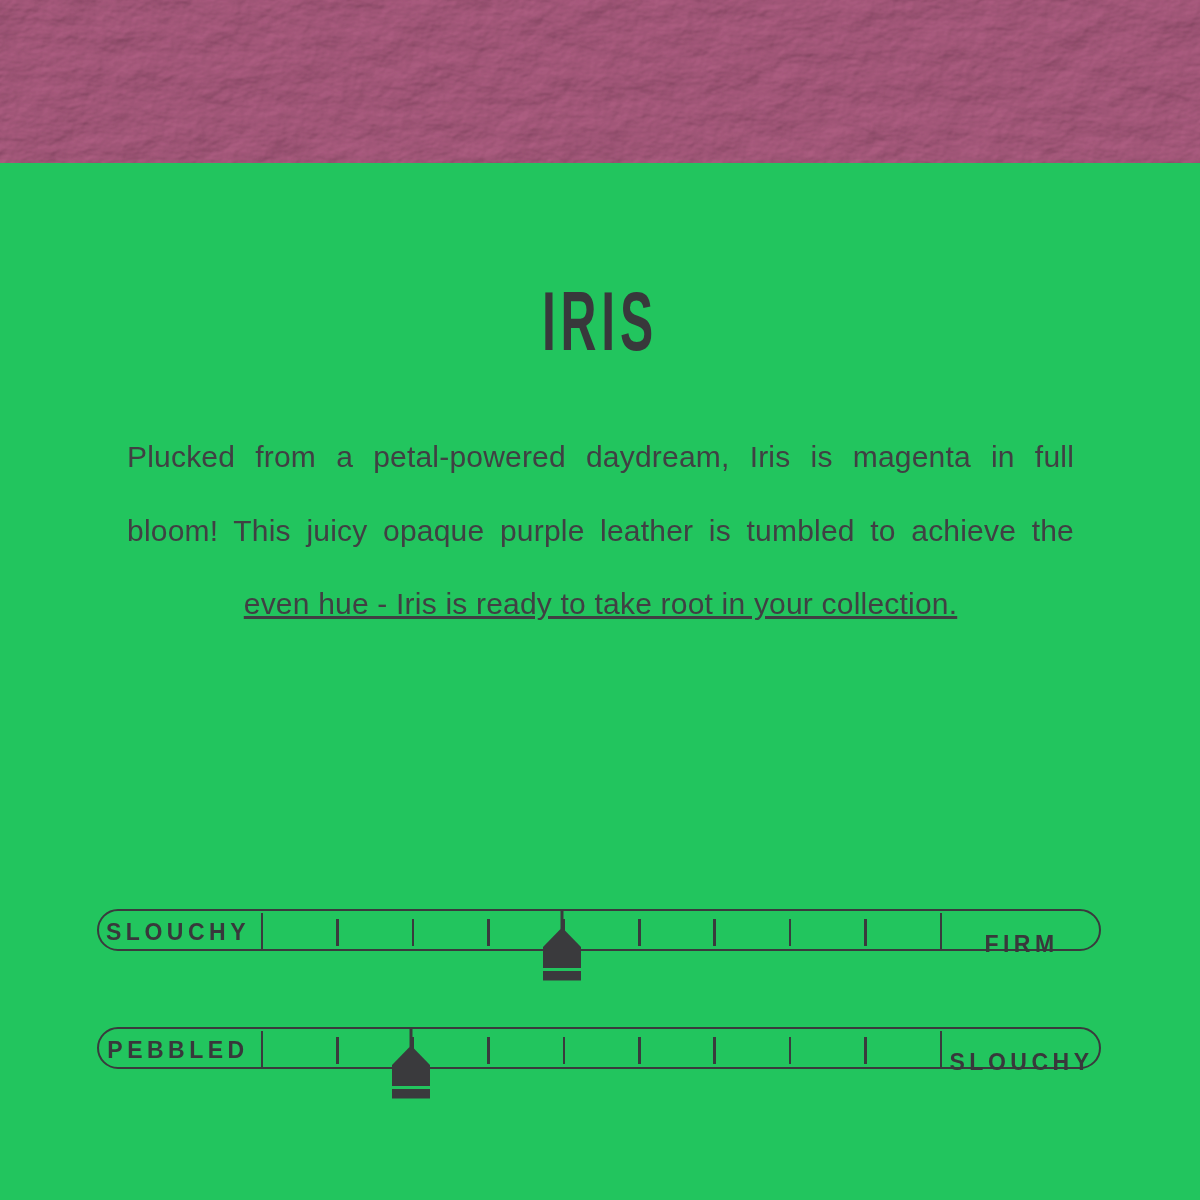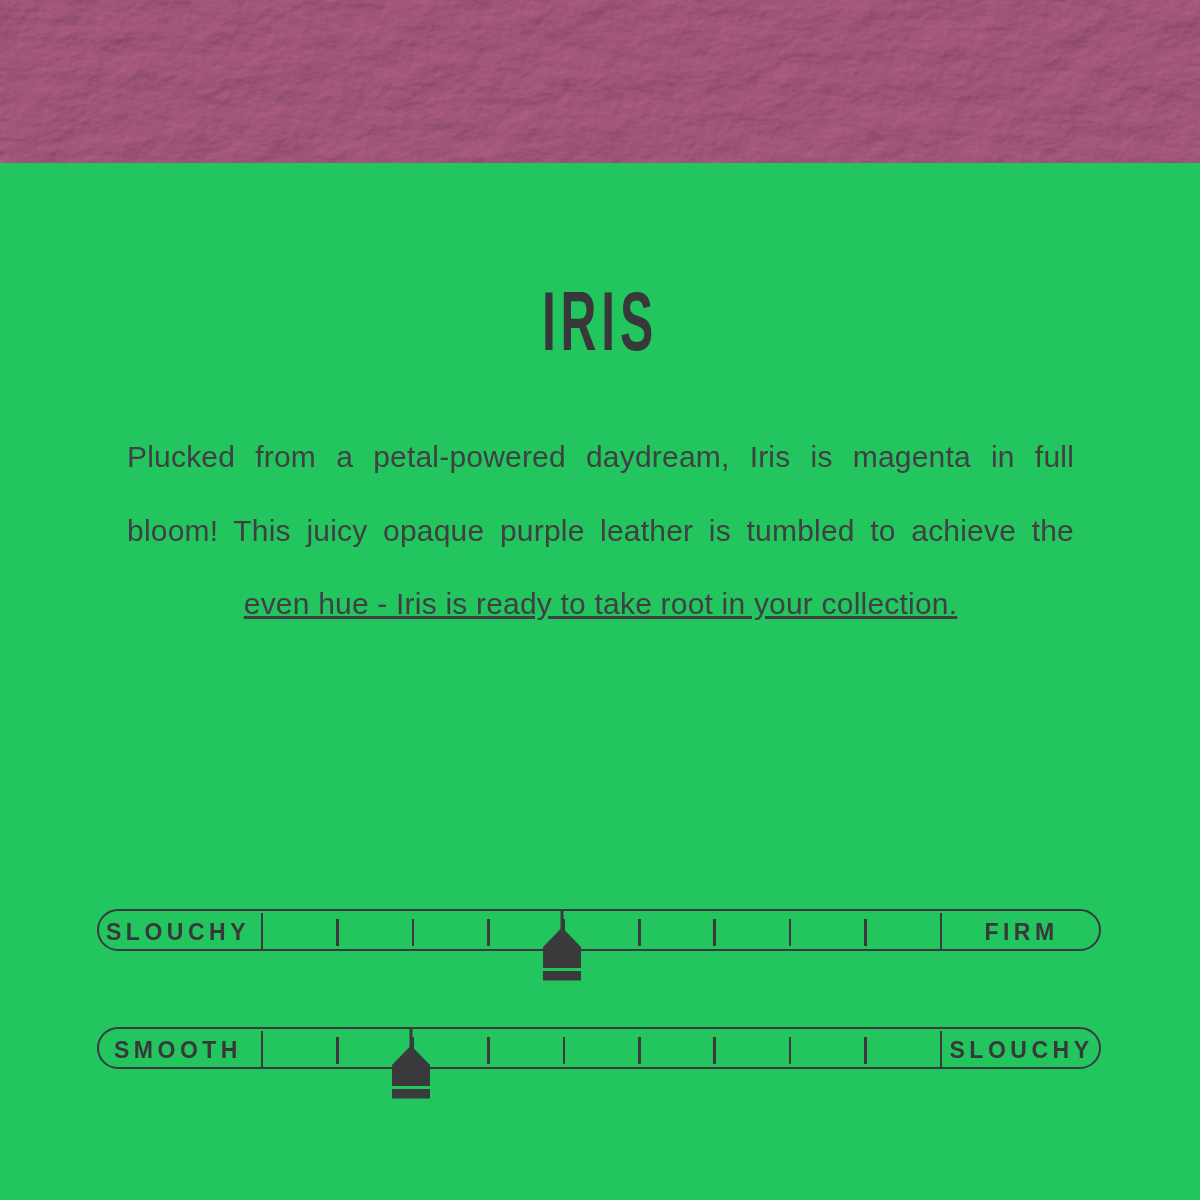--- a/index.html
+++ b/index.html
@@ -31,21 +31,21 @@
   }
   .divider { position: absolute; top: 2px; width: 2.5px; height: 38px; background: #3a3a3d; }
   .tick { position: absolute; top: 7.5px; width: 2.5px; height: 27px; background: #3a3a3d; }
   .scale-label {
     position: absolute; top: 2px; height: 38px;
     display: flex; align-items: center; justify-content: center;
     font-weight: 700; font-size: 23px; letter-spacing: 4.5px; color: #38383b;
     white-space: nowrap;
   }
   .scale-label.left  { left: 13px;   width: 132px; }
-  .scale-label.right { left: 843px; width: 159px; }
+  .scale-label.right { left: 843px; width: 159px; margin-top: 12px; }
   .marker { position: absolute; top: 2px; }
 </style>
 </head>
 <body>
 
 <div class="canvas">
 
   <div class="hero">
     <svg width="1200" height="163" viewBox="0 0 1200 163" preserveAspectRatio="none">
       <defs>
@@ -91,21 +91,21 @@
           <span class="scale-label right">FIRM</span>
         </div>
         <svg class="marker" style="left:444.8px" width="40" height="70" viewBox="0 0 40 70">
           <line x1="20" y1="0" x2="20" y2="18" stroke="#3a3a3d" stroke-width="3"></line>
           <path d="M20 16.5 L39 36 L39 57 L1 57 L1 36 Z" fill="#3a3a3d"></path>
           <rect x="1" y="60" width="38" height="9.5" fill="#3a3a3d"></rect>
         </svg>
       </div>
       <div class="scale-row" style="top: 1027px;">
         <div class="pill">
-          <span class="scale-label left">SMOOTH</span>
+          <span class="scale-label left">PEBBLED</span>
           <div class="divider" style="left:161.75px"></div>
           <div class="tick" style="left:237.2px"></div>
           <div class="tick" style="left:312.6px"></div>
           <div class="tick" style="left:388.1px"></div>
           <div class="tick" style="left:463.5px"></div>
           <div class="tick" style="left:539.0px"></div>
           <div class="tick" style="left:614.4px"></div>
           <div class="tick" style="left:689.9px"></div>
           <div class="tick" style="left:765.3px"></div>
           <div class="divider" style="left:840.75px"></div>

